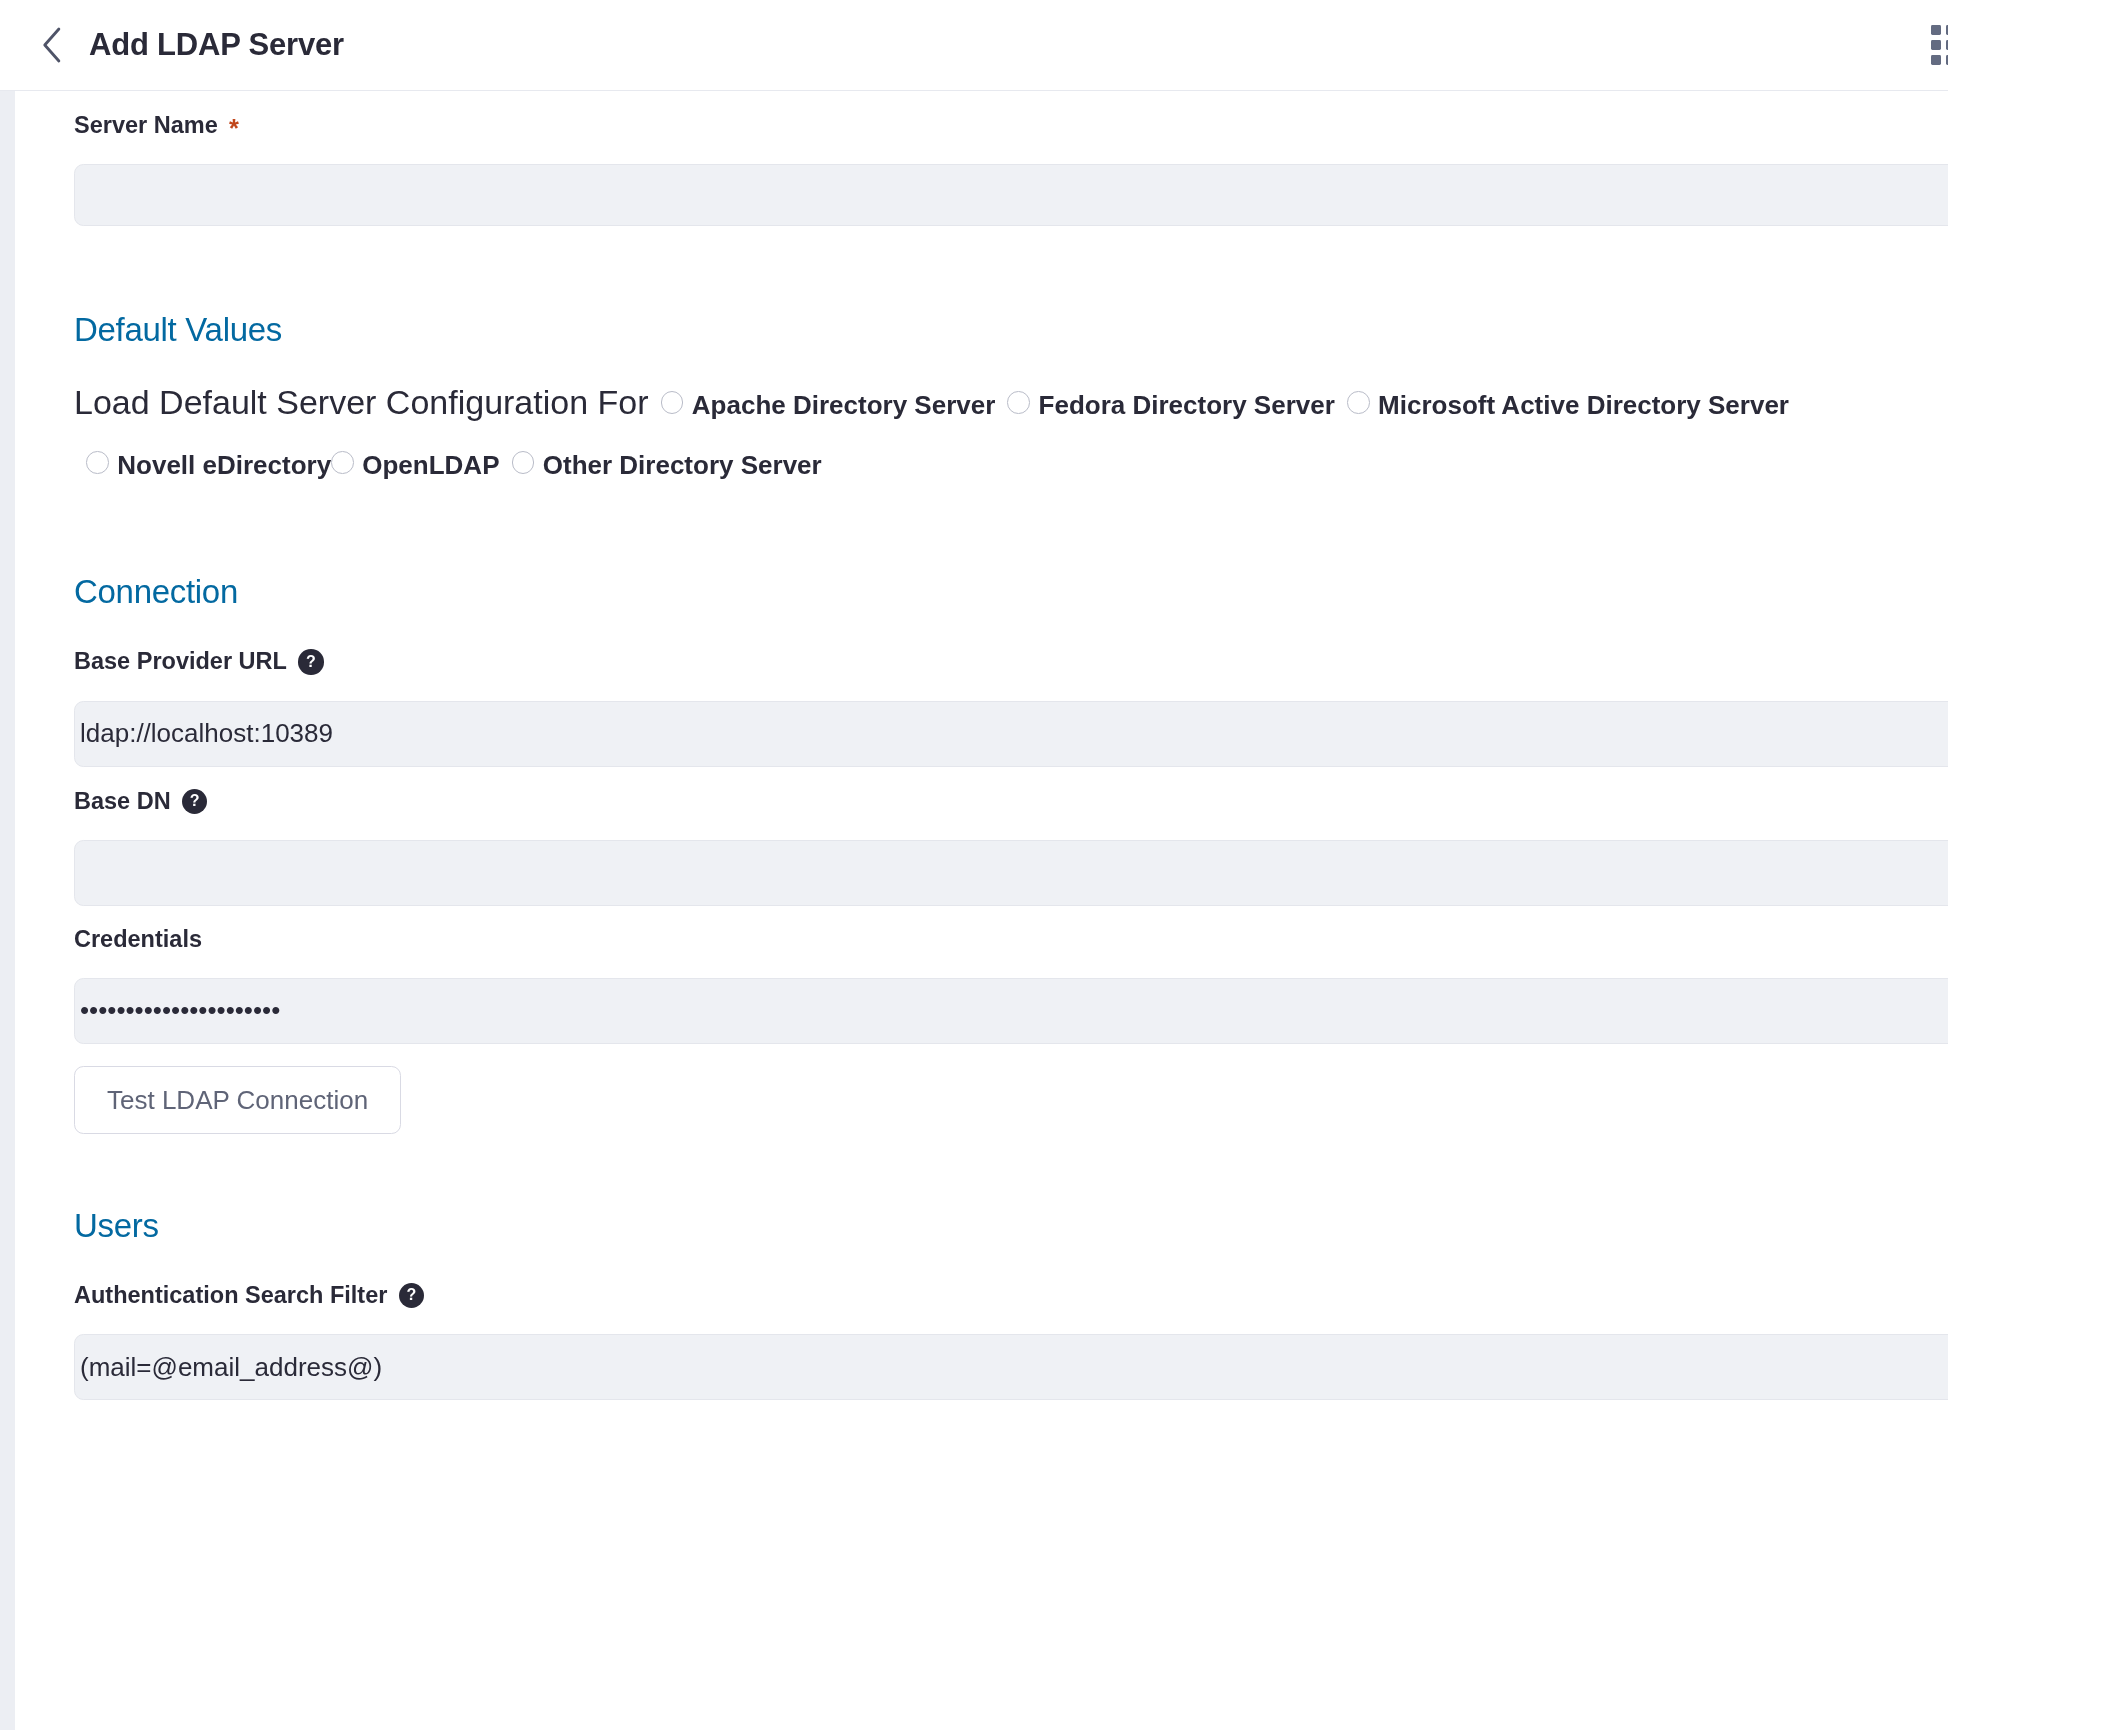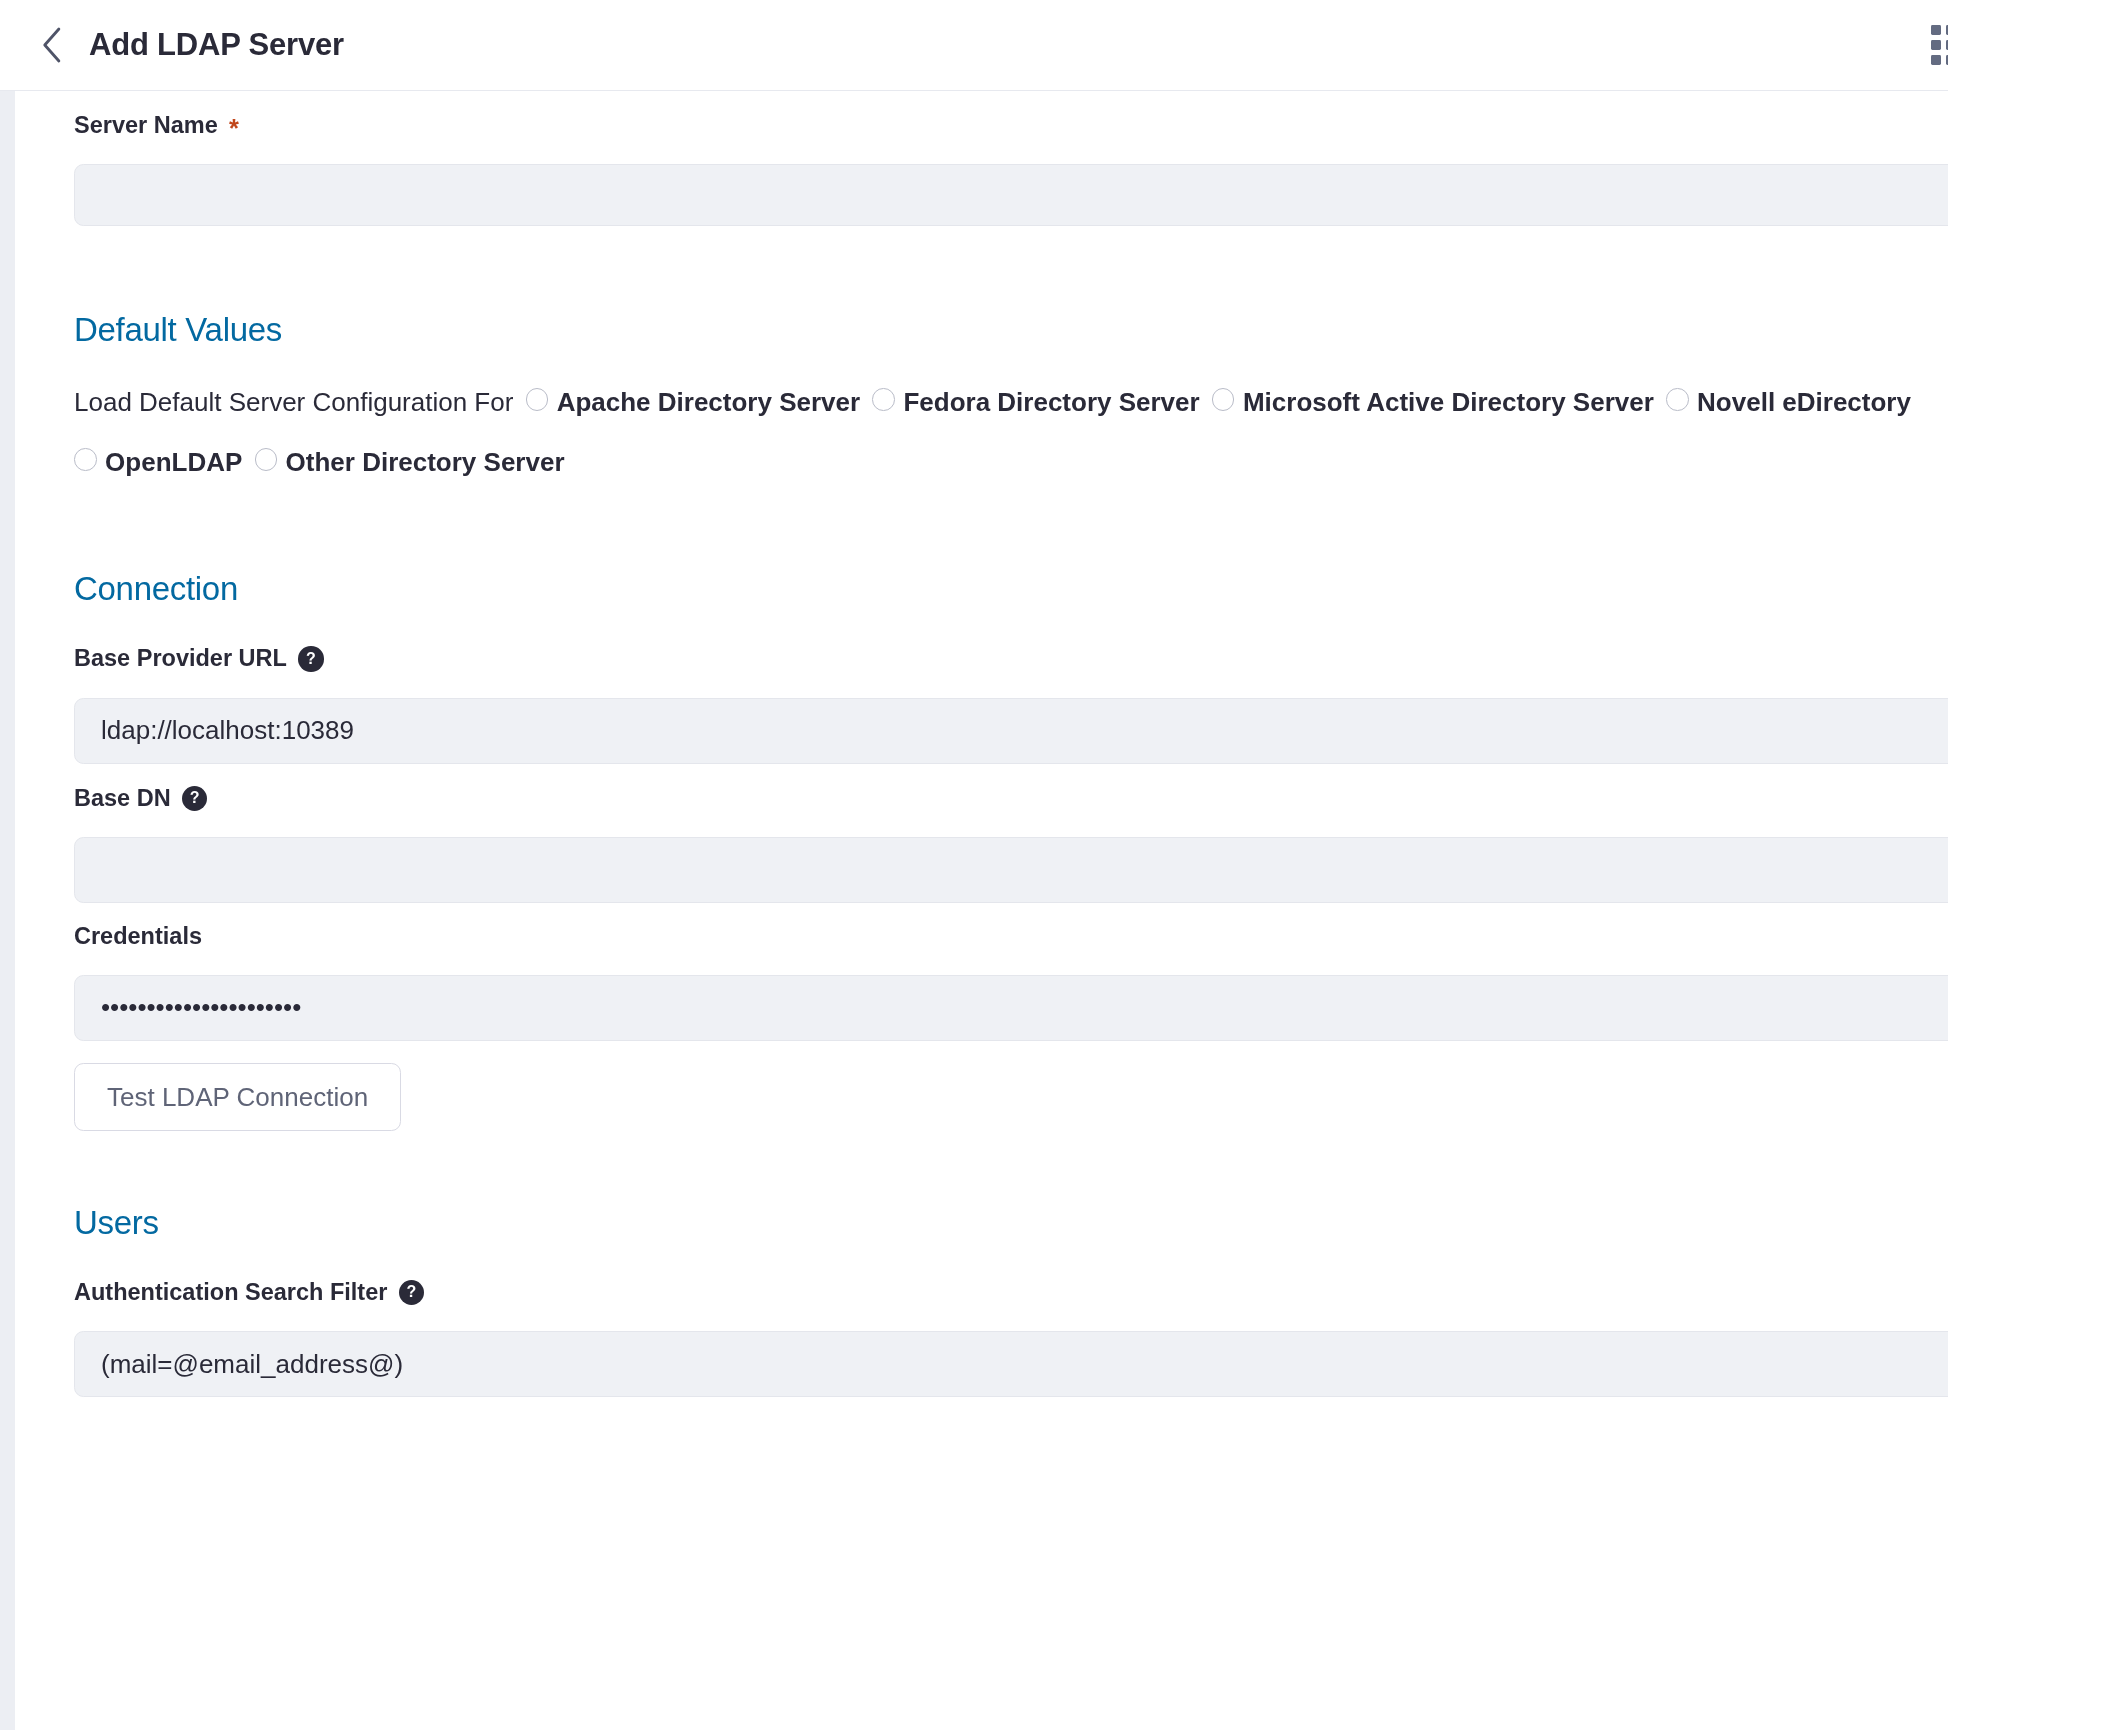--- a/index.html
+++ b/index.html
@@ -181,21 +181,21 @@
     display: block;
     width: 100%;
     box-sizing: border-box;
     height: 62px;
     background: #eff1f5;
     border: 0.9px solid #e4e6ec;
     border-radius: 9.4px;
     font-family: "Liberation Sans", sans-serif;
     font-size: 26px;
     color: #2a2a38;
-    padding: 0 26px;
+    padding: 0 5px;
     outline: none;
   }
   .text-input.tall { height: 66px; }
   .text-input::placeholder { color: #9aa0b0; }
 
   .section-title {
     font-size: 33px;
     font-weight: 400;
     color: #0369a1;
     letter-spacing: -0.3px;
@@ -203,21 +203,21 @@
   }
 
   
   .radio-block {
     font-size: 0;
     line-height: 51px;
     max-width: 1977px;
   }
   .radio-lead {
     display: inline;
-    font-size: 26px;
+    font-size: 34px;
     font-weight: 400;
     color: #2a2a38;
     white-space: nowrap;
   }
   .radio-opt {
     display: inline;
     font-size: 26px;
     white-space: nowrap;
   }
   .radio-circle {

